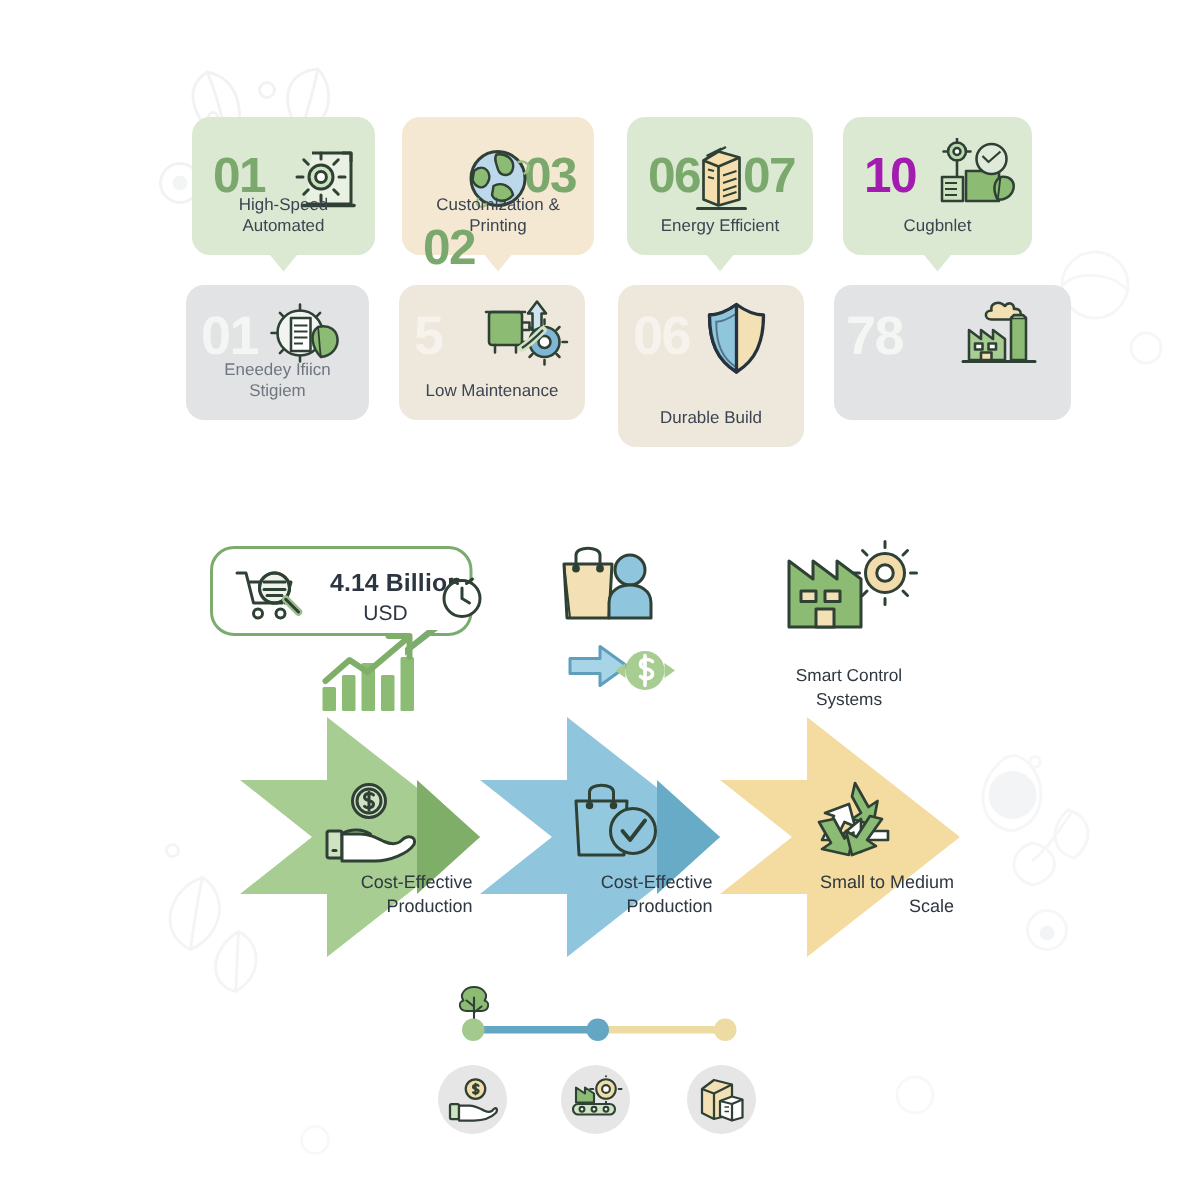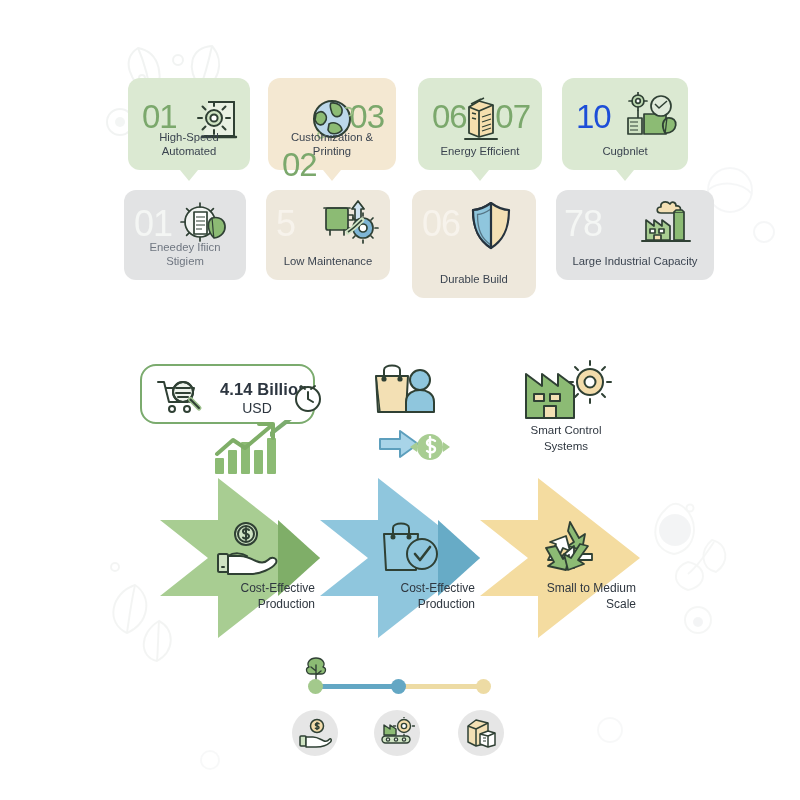--- a/index.html
+++ b/index.html
@@ -20,21 +20,21 @@
   
   .card{
     position:absolute;
     border-radius:12px;
     box-sizing:border-box;
     overflow:visible;
   }
   .card .num{
     position:absolute;
     font-size:33px;
-    font-weight:400;
+    font-weight:700;
     letter-spacing:-1px;
     line-height:1;
   }
   .card .num.left{left:14px;top:22px;}
   .card .num.right{right:12px;top:22px;}
   .card .ico{
     position:absolute;
     left:50%;top:20px;
     transform:translateX(-50%);
   }
@@ -233,21 +233,21 @@
           <path d="M15 18 L19 19 M15 23 L19 24" fill="none" stroke-width="1.3"></path>
         </g>
         <path d="M8 44 H40" stroke="#2f4034" stroke-width="2" stroke-linecap="round"></path>
       </svg>
     </div>
     <div class="lbl">Energy Efficient</div>
     <div class="tail" style="border-top:11px solid #dbe9d2;"></div>
   </div>
 
   <div class="card" style="left:562px;top:78px;width:126px;height:92px;background:#dbe9d2;">
-    <div class="num left" style="color:#1d4ed8;">10</div>
+    <div class="num left" style="color:#a21caf;">10</div>
     <div class="ico" style="left:auto;right:8px;top:14px;transform:none;">
       <svg width="62" height="52" viewBox="0 0 62 52">
         <g stroke="#2f4034" stroke-width="1.7" fill="none" stroke-linejoin="round">
           <circle cx="20" cy="9" r="6" fill="#bcd8b0"></circle>
           <path d="M20 3 v-3 M20 15 v3 M14 9 h-3 M26 9 h3" stroke-linecap="round"></path>
           <circle cx="20" cy="9" r="2.3" fill="#fff"></circle>
           <path d="M20 18 v8"></path>
           <rect x="10" y="26" width="14" height="16" fill="#cfe3c3"></rect>
           <path d="M12 30 h8 M12 34 h8 M12 38 h8" stroke-width="1.2"></path>
           <rect x="26" y="22" width="22" height="20" fill="#8cbb74"></rect>
@@ -325,21 +325,20 @@
           <path d="M8 42 V22 L16 28 V22 L24 28 V22 L32 28 V42 Z" fill="#a8cd92"></path>
           <rect x="36" y="14" width="10" height="28" fill="#8cbb74"></rect>
           <path d="M36 14 l2 -2 h6 l2 2" fill="#8cbb74"></path>
           <rect x="12" y="31" width="5" height="4" fill="#ffffff"></rect>
           <rect x="21" y="31" width="5" height="4" fill="#ffffff"></rect>
           <rect x="16" y="37" width="7" height="5" fill="#f3e0b4"></rect>
         </g>
         <path d="M4 43 H52" stroke="#2f4034" stroke-width="2" stroke-linecap="round"></path>
       </svg>
     </div>
-    <div class="lbl">Large Industrial Capacity</div>
   </div>
 
   <div id="bubble" style="left:140px;top:364px;width:175px;height:60px;">
     <div class="bubble-amount">4.14 Billion</div>
     <div class="bubble-cur">USD</div>
     <div class="btail"></div>
     <div class="btail-in"></div>
     <svg style="position:absolute;left:12px;top:10px;" width="56" height="42" viewBox="0 0 56 42">
       <g fill="none" stroke="#2f4034" stroke-width="2" stroke-linejoin="round" stroke-linecap="round">
         <path d="M4 6 H10 L15 26 H34"></path>
@@ -401,21 +400,21 @@
       <path d="M6 58 V14 L22 26 V14 L38 26 V14 L54 26 V58 Z" fill="#8cbb74"></path>
       <rect x="14" y="34" width="10" height="7" fill="#f3e0b4"></rect>
       <rect x="30" y="34" width="10" height="7" fill="#f3e0b4"></rect>
       <rect x="24" y="46" width="12" height="12" fill="#f3e0b4"></rect>
       <circle cx="70" cy="22" r="13" fill="#f3dcab"></circle>
       <circle cx="70" cy="22" r="5.5" fill="#ffffff"></circle>
       <path d="M70 5 v-4 M70 39 v4 M53 22 h-4 M87 22 h4 M58 10 l-3-3 M82 34 l3 3 M82 10 l3-3 M58 34 l-3 3" stroke-linecap="round"></path>
     </g>
   </svg>
 
-  <div class="side-label" style="left:506px;top:423px;width:120px;">
+  <div class="side-label" style="left:506px;top:444px;width:120px;">
     <span>Smart Control</span><br>
     <span>Systems</span>
   </div>
 
   <div class="chev" style="left:160px;top:478px;width:220px;height:160px;">
     <svg width="220" height="160" viewBox="0 0 220 160">
       <path d="M0 42 H58 V0 L160 80 L58 160 V118 H0 L48 80 Z" fill="#a8cd92"></path>
       <path d="M118 42 L160 80 L118 118 Z" fill="#7fae68"></path>
       <path d="M118 42 H58 V0 L160 80 L58 160 V118 H118 L148 80 Z" fill="#7fae68" opacity="0"></path>
       <path d="M58 0 L160 80 L58 160 V118 H0 L48 80 L0 42 H58 Z" fill="none"></path>

